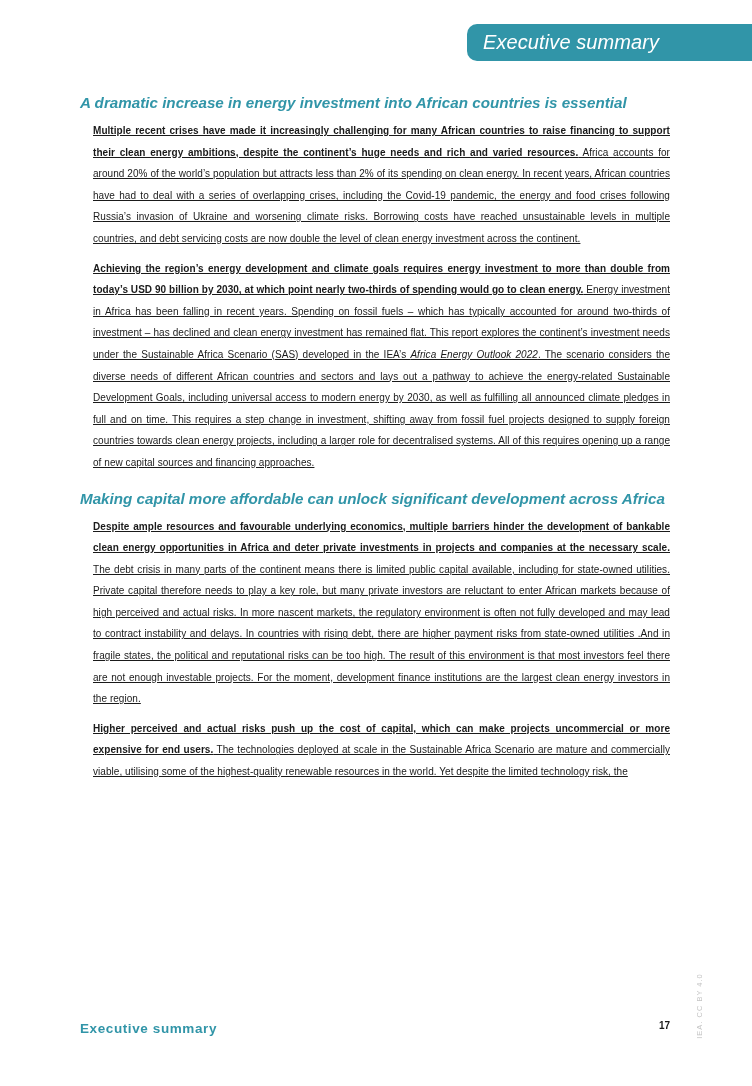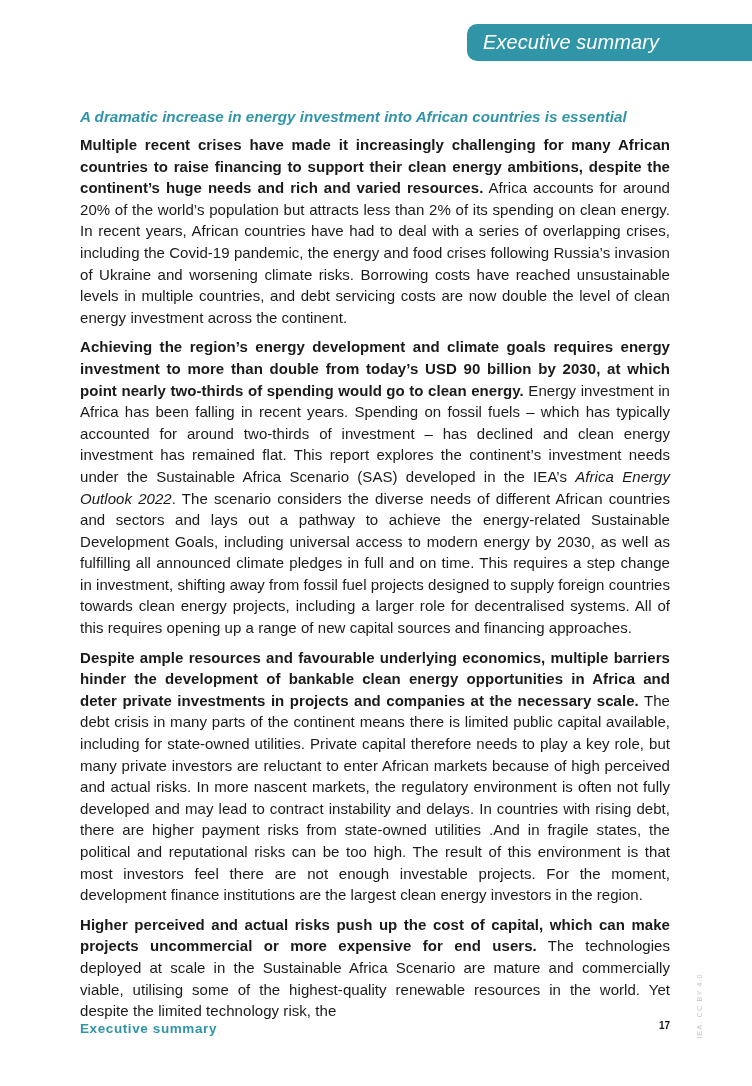--- a/index.html
+++ b/index.html
@@ -32,39 +32,40 @@
     .header-banner-title {
       color: #ffffff;
       font-family: "Liberation Sans", "DejaVu Sans", sans-serif;
       font-style: italic;
       font-size: 20px;
       letter-spacing: 0.1px;
     }
     .content {
       position: absolute;
       left: 80px;
-      top: 104px;
+      top: 90px;
       width: 590px;
     }
     .section-heading {
       color: #3195a8;
       font-weight: bold;
       font-style: italic;
       font-size: 15.2px;
       line-height: 22px;
       margin: 0 0 6px 0;
     }
     .section-heading.h1 { margin-top: 2px; }
     .section-heading.h2 { margin-top: 14px; }
     .para {
-      font-size: 15px;
+      font-size: 10px;
       line-height: 21.6px;
       text-align: justify;
-      margin: 0 0 8px 0;
+      margin: 0 0 8px 13px;
       letter-spacing: 0.05px;
+      text-decoration: underline;
     }
     .para b { font-weight: bold; }
     .para i { font-style: italic; }
     .footer-label {
       position: absolute;
       left: 80px;
       top: 1021px;
       color: #3195a8;
       font-weight: bold;
       font-size: 13.5px;
@@ -100,20 +101,21 @@
 </div>
 
 <div class="content">
 
   <h2 class="section-heading h1">A dramatic increase in energy investment into African countries is essential</h2>
 
   <p class="para"><b>Multiple recent crises have made it increasingly challenging for many African countries to raise financing to support their clean energy ambitions, despite the continent’s huge needs and rich and varied resources.</b><span> Africa accounts for around 20% of the world’s population but attracts less than 2% of its spending on clean energy. In recent years, African countries have had to deal with a series of overlapping crises, including the Covid-19 pandemic, the energy and food crises following Russia’s invasion of Ukraine and worsening climate risks. Borrowing costs have reached unsustainable levels in multiple countries, and debt servicing costs are now double the level of clean energy investment across the continent.</span></p>
 
   <p class="para"><b>Achieving the region’s energy development and climate goals requires energy investment to more than double from today’s USD 90 billion by 2030, at which point nearly two-thirds of spending would go to clean energy.</b><span> Energy investment in Africa has been falling in recent years. Spending on fossil fuels – which has typically accounted for around two-thirds of investment – has declined and clean energy investment has remained flat. This report explores the continent’s investment needs under the Sustainable Africa Scenario (SAS) developed in the IEA’s </span><i>Africa Energy Outlook 2022</i><span>. The scenario considers the diverse needs of different African countries and sectors and lays out a pathway to achieve the energy-related Sustainable Development Goals, including universal access to modern energy by 2030, as well as fulfilling all announced climate pledges in full and on time. This requires a step change in investment, shifting away from fossil fuel projects designed to supply foreign countries towards clean energy projects, including a larger role for decentralised systems. All of this requires opening up a range of new capital sources and financing approaches.</span></p>
 
+  <h2 class="section-heading h2">Making capital more affordable can unlock significant development across Africa</h2>
 
   <p class="para"><b>Despite ample resources and favourable underlying economics, multiple barriers hinder the development of bankable clean energy opportunities in Africa and deter private investments in projects and companies at the necessary scale.</b><span> The debt crisis in many parts of the continent means there is limited public capital available, including for state-owned utilities. Private capital therefore needs to play a key role, but many private investors are reluctant to enter African markets because of high perceived and actual risks. In more nascent markets, the regulatory environment is often not fully developed and may lead to contract instability and delays. In countries with rising debt, there are higher payment risks from state-owned utilities .And in fragile states, the political and reputational risks can be too high. The result of this environment is that most investors feel there are not enough investable projects. For the moment, development finance institutions are the largest clean energy investors in the region.</span></p>
 
   <p class="para"><b>Higher perceived and actual risks push up the cost of capital, which can make projects uncommercial or more expensive for end users.</b><span> The technologies deployed at scale in the Sustainable Africa Scenario are mature and commercially viable, utilising some of the highest-quality renewable resources in the world. Yet despite the limited technology risk, the</span></p>
 
 </div>
 
 <div class="footer-label">Executive summary</div>
 <div class="footer-page">17</div>
 <div class="license">IEA. CC BY 4.0</div>

